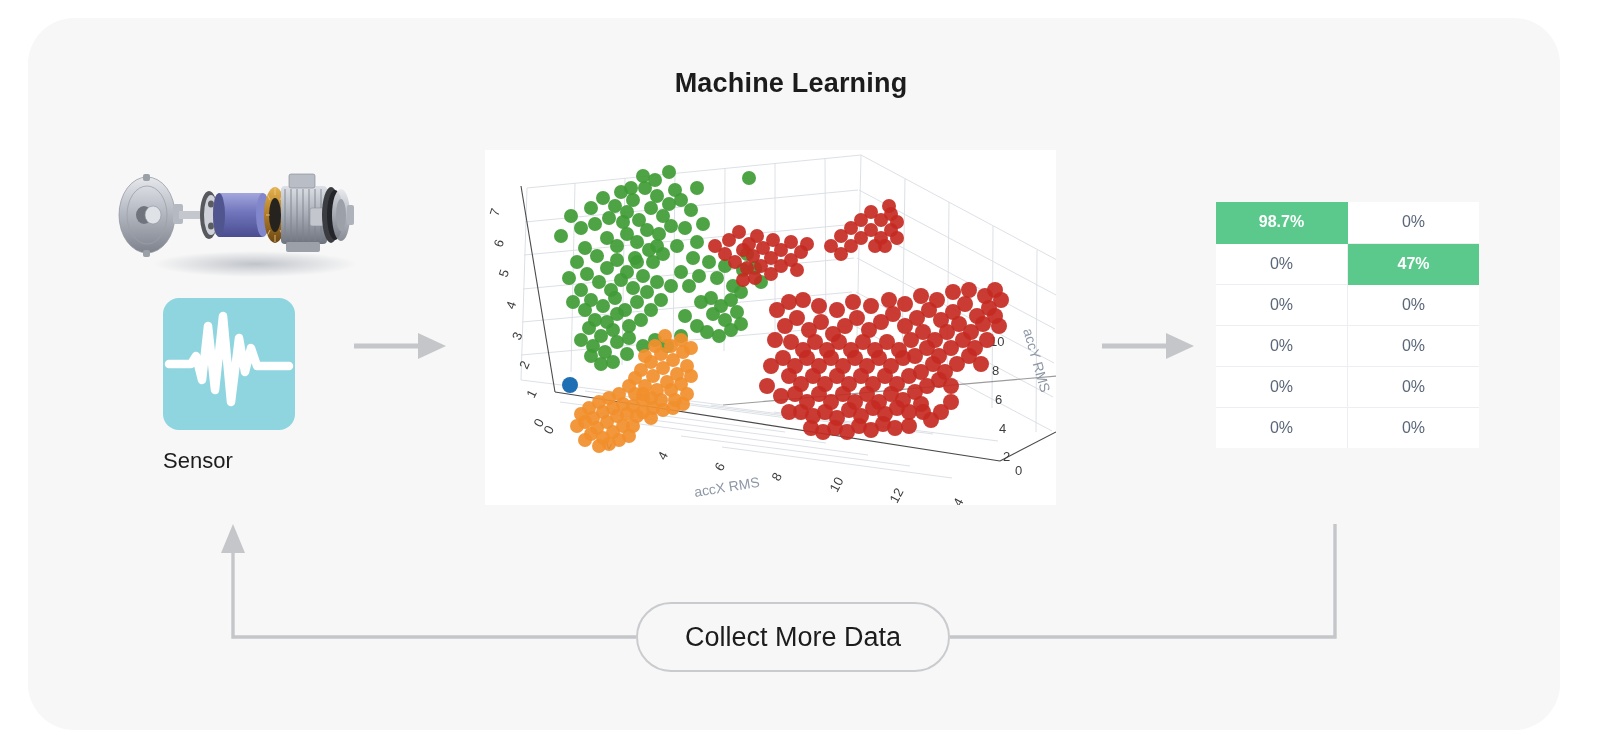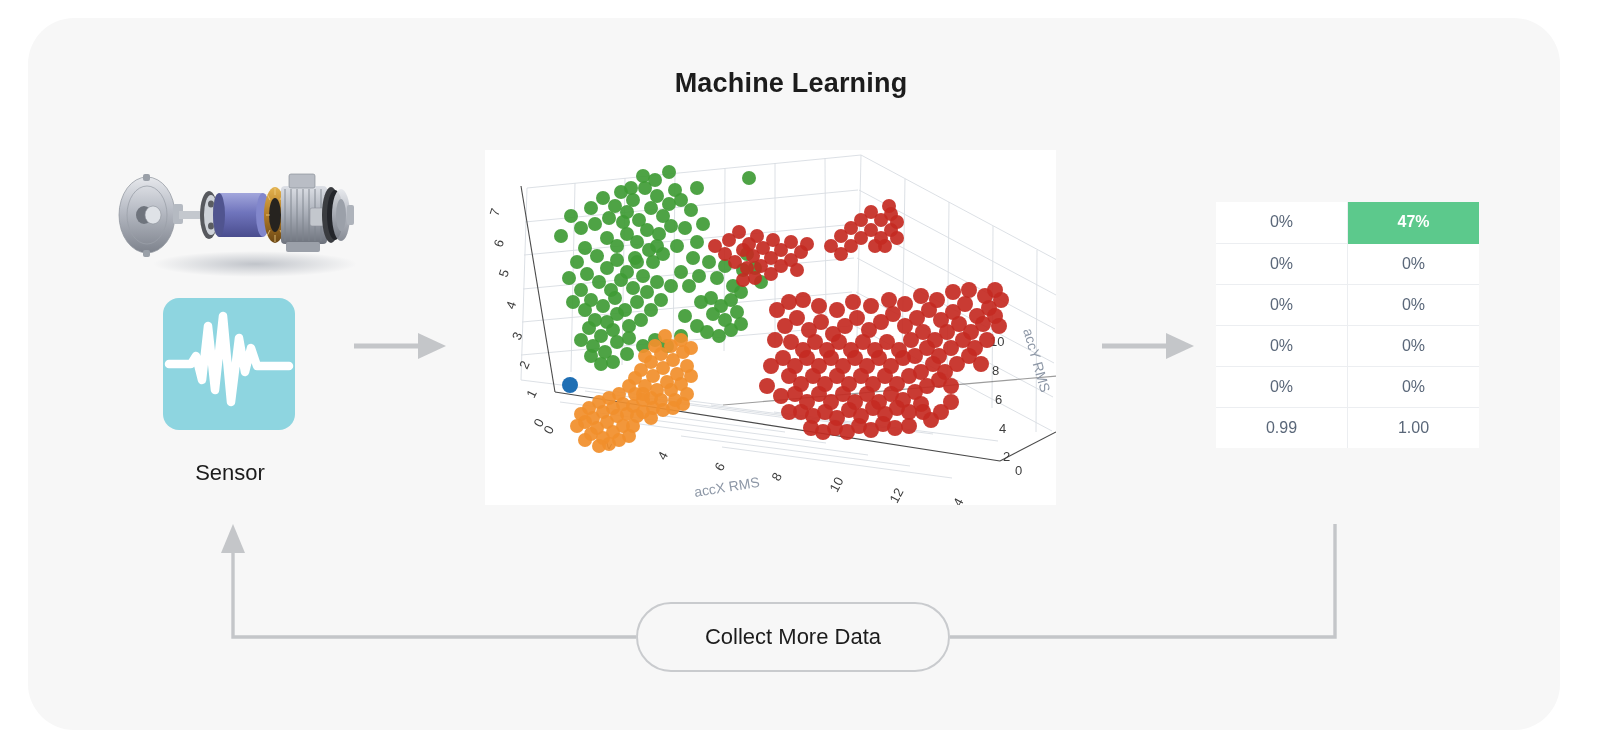--- a/index.html
+++ b/index.html
@@ -45,22 +45,22 @@
     width: 134px;
   }
   #sensor-icon {
     width: 132px; height: 132px;
     background: #8ed5e0;
     border-radius: 16px;
     position: relative;
     overflow: hidden;
   }
   #sensor-label {
-    margin-top: 30px;
-    text-align: center;
+    margin-top: 18px;
+    text-align: left;
     font-size: 22px;
     color: #1c1c1c;
   }
 
   
   .flow-arrow { position: absolute; }
   #arrow-1 { left: 352px; top: 325px; }
   #arrow-2 { left: 1100px; top: 325px; }
 
   
@@ -114,21 +114,21 @@
   #collect-btn {
     position: absolute;
     left: 636px; top: 602px;
     width: 314px; height: 70px;
     background: #f7f7f7;
     border: 2.4px solid #c9cbce;
     border-radius: 36px;
     display: flex;
     align-items: center;
     justify-content: center;
-    font-size: 22px;
+    font-size: 27px;
     color: #1c1c1c;
     cursor: pointer;
   }
 </style>
 </head>
 <body>
 
 <div id="card"></div>
 
 <div id="title">
@@ -706,43 +706,43 @@
 <div class="flow-arrow" id="arrow-2">
   <svg width="96" height="42" viewBox="0 0 96 42">
     <line x1="2" y1="21" x2="70" y2="21" stroke="#c4c6c9" stroke-width="5"></line>
     <polygon points="66,8 94,21 66,34" fill="#c4c6c9"></polygon>
   </svg>
 </div>
 
 <table id="matrix">
   <tbody>
     <tr>
+      <td class="hl">98.7%</td>
+      <td>0%</td>
+    </tr>
+    <tr>
       <td>0%</td>
       <td class="hl">47%</td>
     </tr>
     <tr>
       <td>0%</td>
       <td>0%</td>
     </tr>
     <tr>
       <td>0%</td>
       <td>0%</td>
     </tr>
     <tr>
       <td>0%</td>
       <td>0%</td>
     </tr>
     <tr>
       <td>0%</td>
       <td>0%</td>
     </tr>
-    <tr>
-      <td>0.99</td>
-      <td>1.00</td>
-    </tr>
   </tbody>
 </table>
 
 <svg id="loop">
 
   <path class="loop-line" d="M1335 524 L1335 637 L950 637"></path>
 
   <path class="loop-line" d="M636 637 L233 637 L233 543"></path>
 
   <polygon class="loop-head" points="233,524 245,553 221,553"></polygon>

